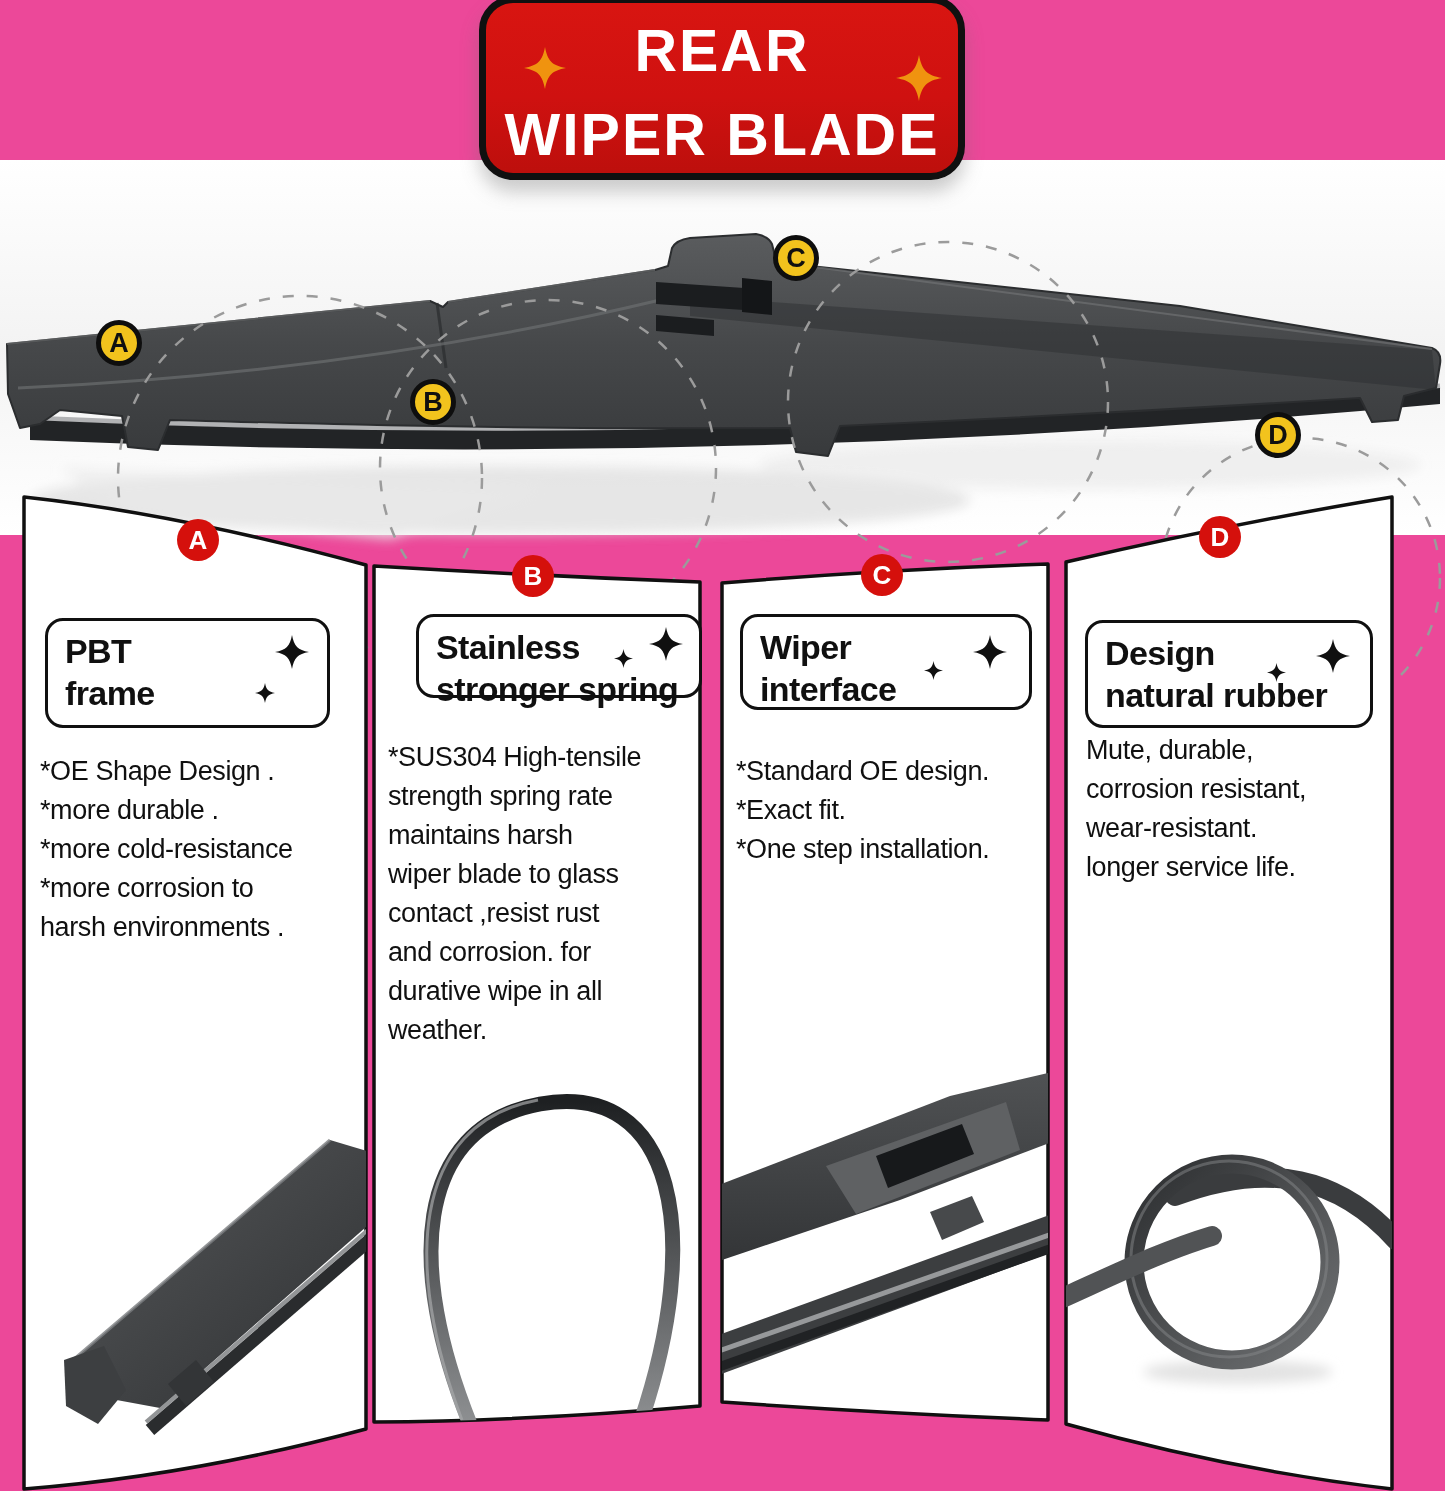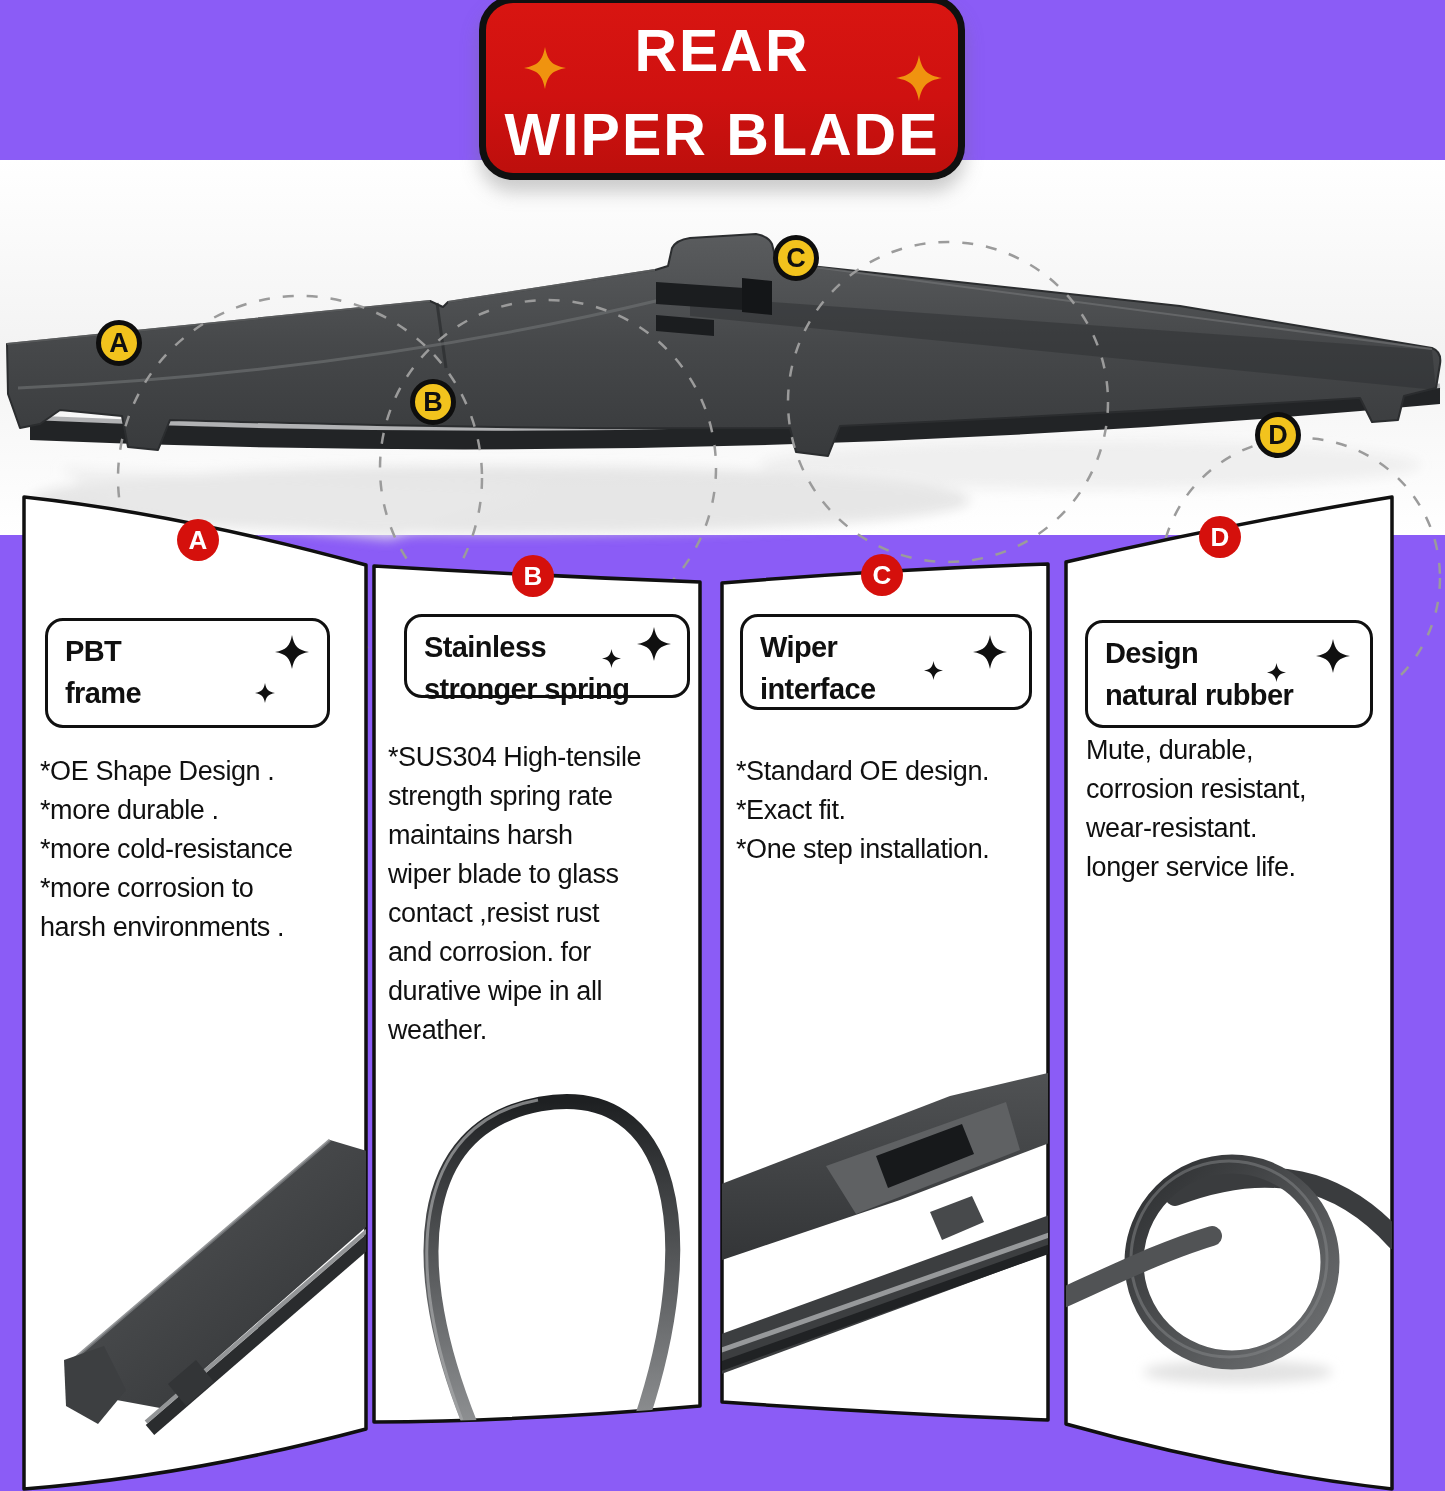--- a/index.html
+++ b/index.html
@@ -1,17 +1,17 @@
 <!DOCTYPE html>
 <html><head>
 <meta charset="utf-8">
 <style>
   html,body{margin:0;padding:0;background:#ffffff;}
   .stage{
-    position:relative;width:1445px;height:1491px;background:#8b5cf6;overflow:hidden;
+    position:relative;width:1445px;height:1491px;background:#ec4899;overflow:hidden;
     font-family:"Liberation Sans", sans-serif;color:#101010;
   }
   .stage svg.art{position:absolute;left:0;top:0;}
 
   
   .banner{
     position:absolute;left:479px;top:-4px;width:486px;height:184px;
     background:linear-gradient(180deg,#d81511 0%,#cf1110 55%,#bd0f0c 100%);
     border:7px solid #101010;border-radius:34px;box-sizing:border-box;
     text-align:center;box-shadow:0 12px 18px rgba(110,110,110,.35);
@@ -37,21 +37,21 @@
     position:absolute;width:42px;height:42px;border-radius:50%;
     background:#d5100c;display:flex;align-items:center;justify-content:center;
     font-weight:700;font-size:26px;color:#ffffff;
   }
 
   
   .tbox{
     position:absolute;background:#ffffff;border:3.5px solid #101010;border-radius:18px;
     box-sizing:border-box;padding:9px 10px 9px 17px;
   }
-  .tline{font-size:29px;font-weight:700;line-height:42px;letter-spacing:-0.6px;white-space:nowrap;color:#101010;}
+  .tline{font-size:34px;font-weight:700;line-height:42px;letter-spacing:-0.6px;white-space:nowrap;color:#101010;}
 
   
   .pbody{position:absolute;}
   .bline{font-size:27px;line-height:39px;font-weight:500;letter-spacing:-0.4px;white-space:nowrap;color:#101010;}
 </style>
 </head>
 <body>
 
 <div class="stage">
 
@@ -237,21 +237,21 @@
     </div>
   </div>
   <div class="pbody" style="left:40px;top:752px">
     <div class="bline">*OE Shape Design .</div>
     <div class="bline">*more durable .</div>
     <div class="bline">*more cold-resistance</div>
     <div class="bline">*more corrosion to</div>
     <div class="bline">harsh environments .</div>
   </div>
 
-  <div class="tbox" style="left:404px;top:614px;width:286px;height:84px">
+  <div class="tbox" style="left:416px;top:614px;width:286px;height:84px">
     <div class="tline">Stainless</div>
     <div class="tline">stronger spring</div>
     <div class="sparkle sp-ink" style="right:16px;top:10px;width:34px;height:34px">
       <svg viewBox="0 0 100 100">
           <path fill="currentColor" d="M50 0C56 33 67 44 100 50C67 56 56 67 50 100C44 67 33 56 0 50C33 44 44 33 50 0Z"></path>
         </svg>
     </div>
     <div class="sparkle sp-ink" style="right:66px;top:32px;width:19px;height:19px">
       <svg viewBox="0 0 100 100">
           <path fill="currentColor" d="M50 0C56 33 67 44 100 50C67 56 56 67 50 100C44 67 33 56 0 50C33 44 44 33 50 0Z"></path>

